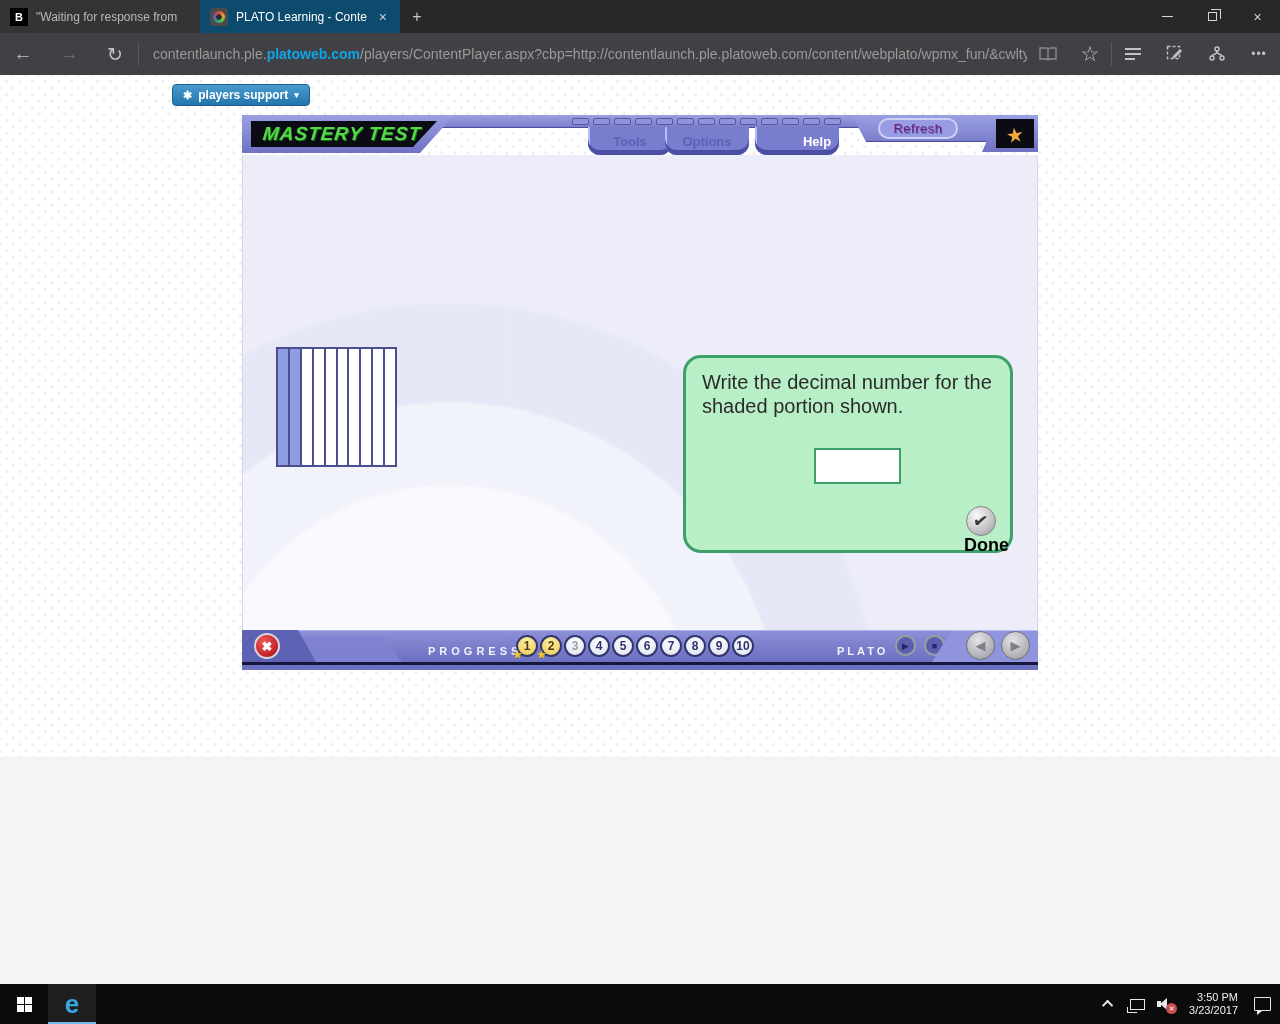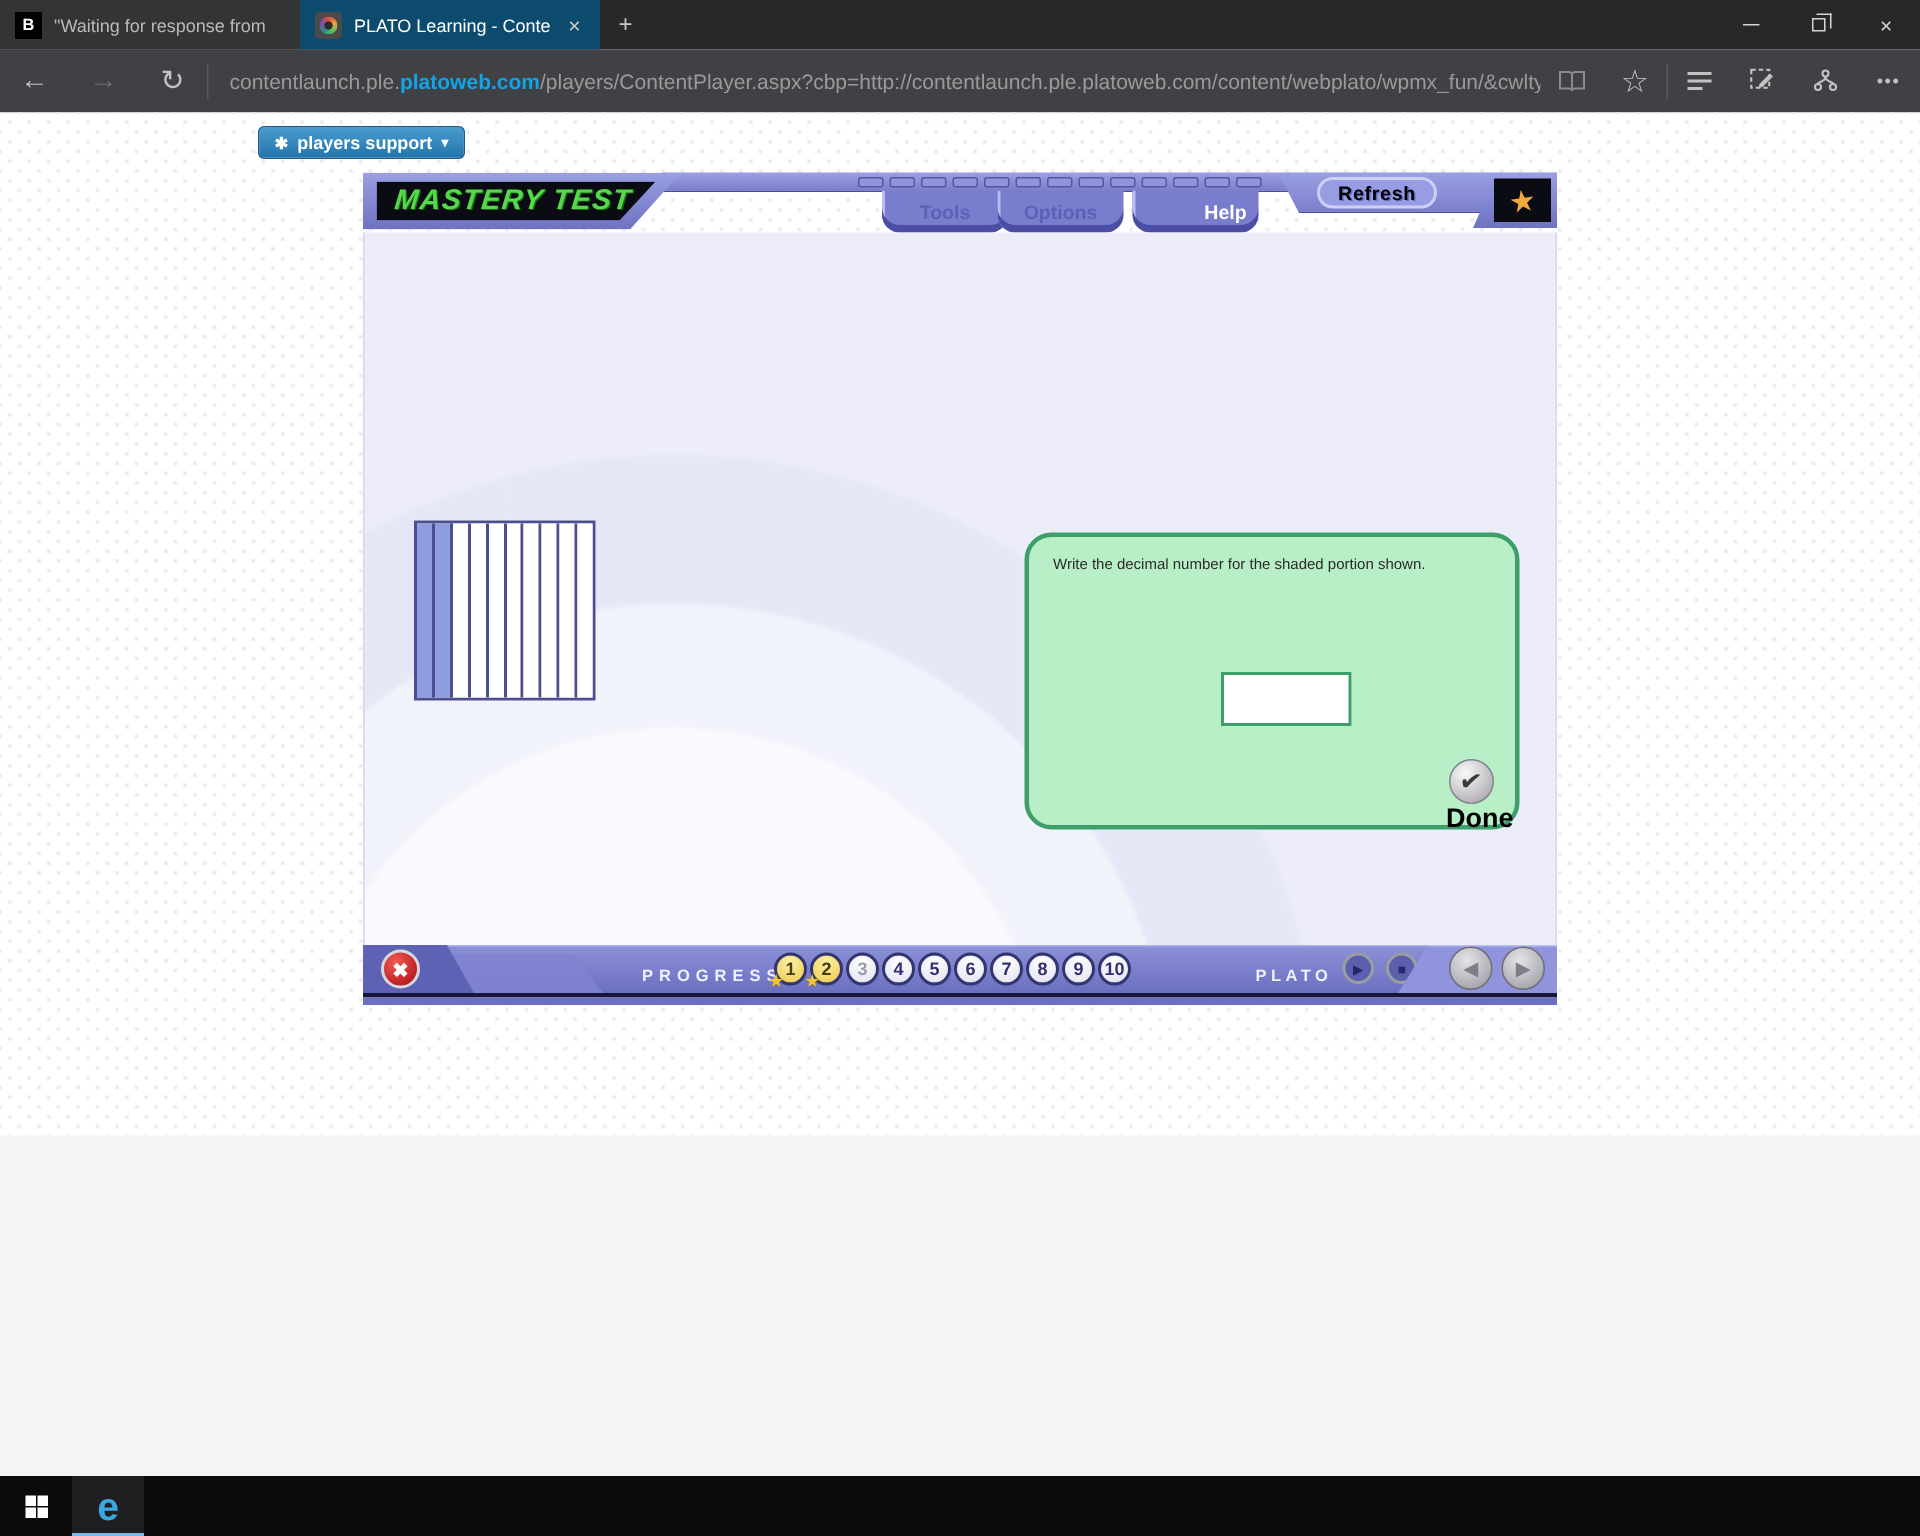--- a/index.html
+++ b/index.html
@@ -64,42 +64,42 @@
   #logo-text { font-style:italic; font-weight:bold; font-size:19px; letter-spacing:1px; color:#54d94a;
     text-shadow:1px 1px 0 #1d6b18; transform:skewX(-6deg); white-space:nowrap; }
   .mt-tab { position:absolute; top:12px; width:84px; height:28px; background:#797dcd; border-radius:0 0 12px 12px;
     box-shadow:inset 0 -5px 0 #4b4ea3, inset 2px 0 0 #b9bcf0; display:flex; align-items:center; justify-content:center;
     font-size:13px; font-weight:bold; color:#5d61b5; }
   .mt-tab.active { color:#fff; }
   #tab-tools { left:346px; } #tab-options { left:423px; } #tab-help { left:513px;padding-left:40px; }
   #refresh-plate { position:absolute; left:610px; top:0; width:150px; height:27px; background:linear-gradient(#9aa0e2,#7b7fcb);
     clip-path:polygon(0 0,100% 0,100% 100%,14px 100%); border-bottom:1px solid #4a4da0; }
   #refresh-btn { position:absolute; left:636px; top:3px; width:80px; height:21px; background:#989ce2; border:2px solid #cdd0f4;
-    border-radius:11px; color:#000000; font-size:13px; font-weight:bold; letter-spacing:.5px; display:flex; align-items:center; justify-content:center;
+    border-radius:11px; color:#701a75; font-size:13px; font-weight:normal; letter-spacing:.5px; display:flex; align-items:center; justify-content:center;
     text-shadow:1px 1px 0 #6468b8; }
   #star-box { position:absolute; left:740px; top:0; width:56px; height:37px; background:linear-gradient(#9aa0e2,#6e72c2);
     clip-path:polygon(16px 0,100% 0,100% 100%,0 100%); }
   #star-box-inner { position:absolute; left:14px; top:4px; width:38px; height:29px; background:#0b0b14; display:flex; align-items:center; justify-content:center; }
   #star-glyph { color:#f2a93b; font-size:20px; line-height:1; transform:rotate(-8deg); position:relative; top:1px; }
 
   
   #mt-content { position:absolute; left:0; top:40px; width:796px; height:475px; background:#ecedf8;
     background-image: radial-gradient(circle at 26% 122%, rgba(255,255,255,.55) 0 30%, rgba(0,0,0,0) 30.5%),
                       radial-gradient(circle at 26% 122%, rgba(244,245,252,.8) 0 40%, rgba(0,0,0,0) 40.5%),
                       radial-gradient(circle at 26% 122%, rgba(228,230,246,.8) 0 52%, rgba(0,0,0,0) 52.5%);
     border-left:1px solid #d4d6ea; border-right:1px solid #d4d6ea; }
 
   #strip-diagram { position:absolute; left:33px; top:192px; width:121px; height:120px; border:2px solid #4c4f8e; background:#fff; display:flex; }
   .strip { flex:1; border-right:2px solid #4c4f8e; background:#fff; }
   .strip:last-child { border-right:none; }
   .strip.shaded { background:#8e9de1; }
 
   #question-panel { position:absolute; left:440px; top:200px; width:330px; height:198px; background:#b9efc6;
     border:3px solid #3da06a; border-radius:18px; }
-  #question-text { position:absolute; left:16px; top:13px; width:290px; font-size:10px; color:#2b2b2b; line-height:1.18; }
+  #question-text { position:absolute; left:16px; top:13px; width:290px; font-size:20px; color:#2b2b2b; line-height:1.18; }
   #answer-input { position:absolute; left:128px; top:90px; width:87px; height:36px; background:#fff; border:2px solid #3da06a; font-size:16px; padding:0 6px; outline:none; }
   #done-btn { position:absolute; left:278px; top:148px; width:33px; height:44px; text-align:center; }
   #done-circle { width:30px; height:30px; border-radius:50%; background:radial-gradient(circle at 35% 30%, #fafafa, #b9b9bd 70%, #8d8d94);
     border:1px solid #85858d; display:flex; align-items:center; justify-content:center; margin:0 auto; }
   #done-check { font-size:18px; color:#3a3a3a; transform:rotate(8deg); line-height:1; }
   #done-label { font-size:18px; font-weight:bold; color:#000000; margin-top:-1px; }
 
   
   #mt-bottombar { position:absolute; left:0; top:515px; width:796px; height:32px; background:linear-gradient(#8d91d8,#6b6fc0); box-shadow:inset 0 1px 0 #adb0ea; }
   #bb-left-plate { position:absolute; left:0; top:0; width:110px; height:32px; background:#5e62b5; clip-path:polygon(0 0,56px 0,74px 100%,0 100%); }
@@ -324,14 +324,36 @@
           <div></div>
           <div></div>
           <div></div>
         </div>
     </div>
     <div id="edge-task">
       <span class="edge-e">e</span>
       <span class="active-line"></span>
     </div>
   </div>
+  <div id="systray">
+    <div class="tray-item">
+        <span class="chevron"></span>
+      </div>
+    <div class="tray-item">
+        <span class="net-ico"></span>
+      </div>
+    <div class="tray-item">
+      <span class="spk">
+          <span class="spk-body"></span>
+          <span class="spk-cone"></span>
+          <span class="spk-badge">✕</span>
+        </span>
+    </div>
+    <div id="clock">
+      <div>3:50 PM</div>
+      <div>3/23/2017</div>
+    </div>
+    <div class="tray-item">
+        <span class="action-center"></span>
+      </div>
+  </div>
 
 </div>
 
 </body></html>

